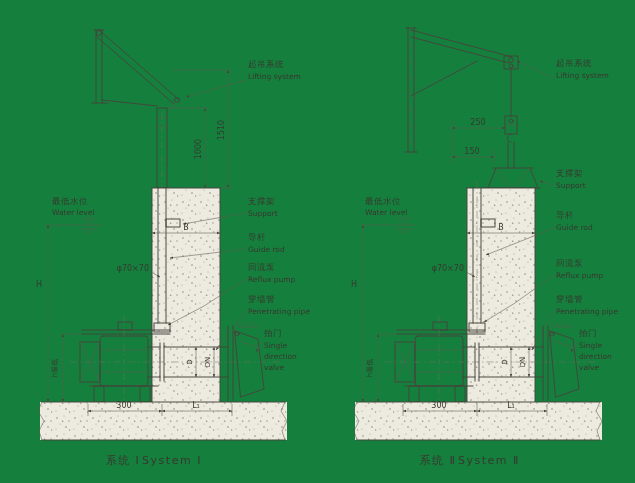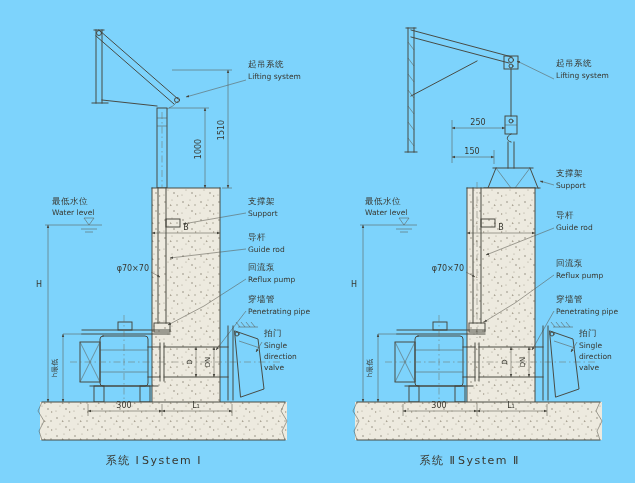--- a/index.html
+++ b/index.html
@@ -1,17 +1,17 @@
 <!DOCTYPE html>
 <html><head>
 <meta charset="utf-8">
 <title>Pump Installation Diagram</title>
 <style>
   html,body{margin:0;padding:0;background:#f1efe8;}
-  .stage{width:635px;height:483px;position:relative;background:#7dd3fc;overflow:hidden;
+  .stage{width:635px;height:483px;position:relative;background:#15803d;overflow:hidden;
          font-family:"DejaVu Sans","Liberation Sans",sans-serif;}
   svg{display:block}
   svg text{fill:#38372f;font-family:"DejaVu Sans","Liberation Sans",sans-serif;}
   .cn{font-size:8.5px;letter-spacing:.5px}
   .en{font-size:7.5px}
   .dt{font-size:8px}
   .dts{font-size:7px}
   .cap{font-size:11px;letter-spacing:1.5px}
   .s{stroke:#45443c;stroke-width:.95;fill:none;stroke-linecap:square}
   .th{stroke:#5a584e;stroke-width:.55;fill:none}

